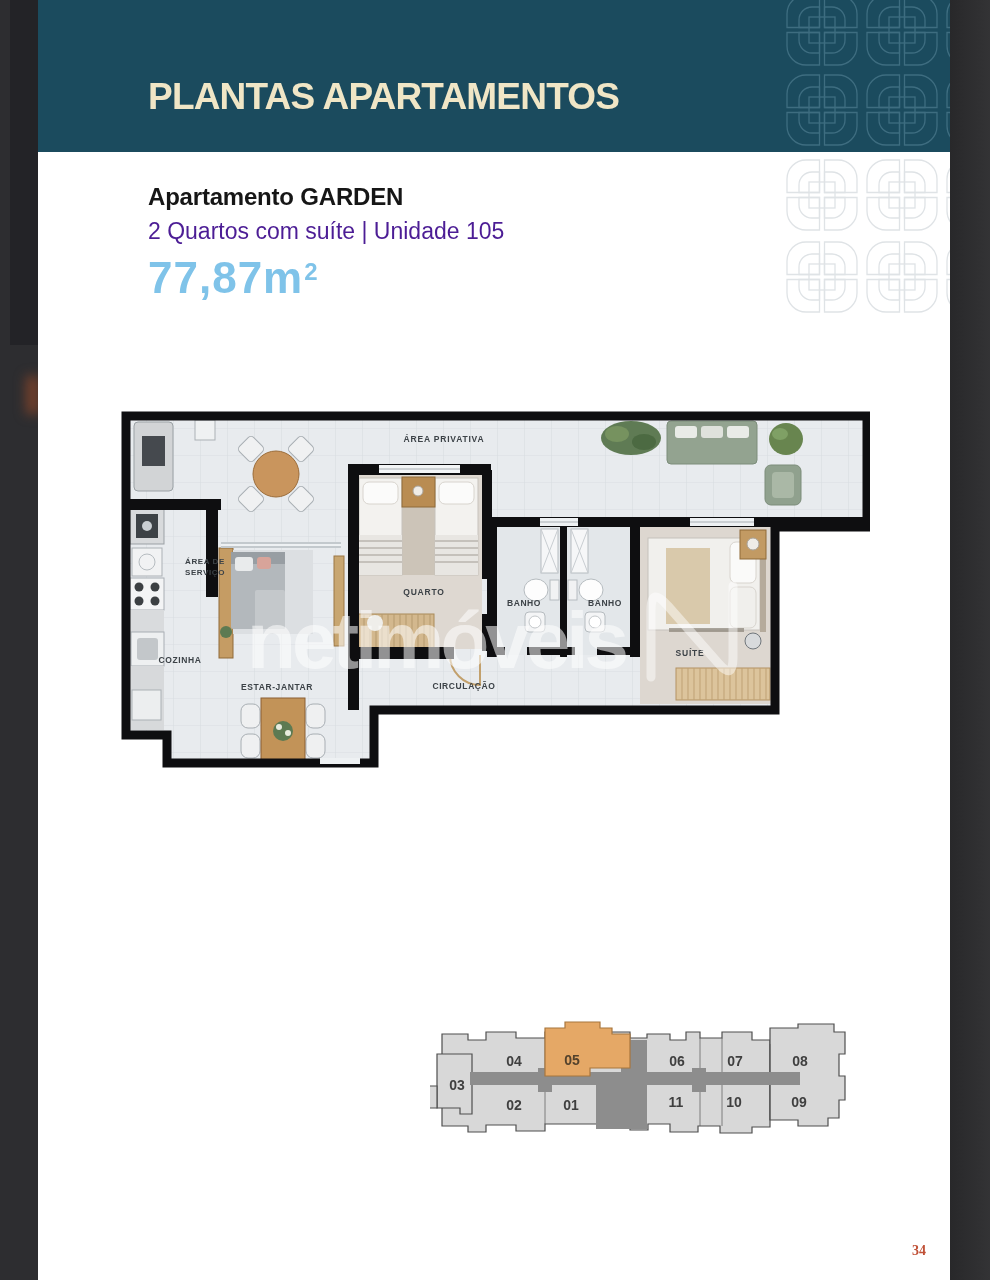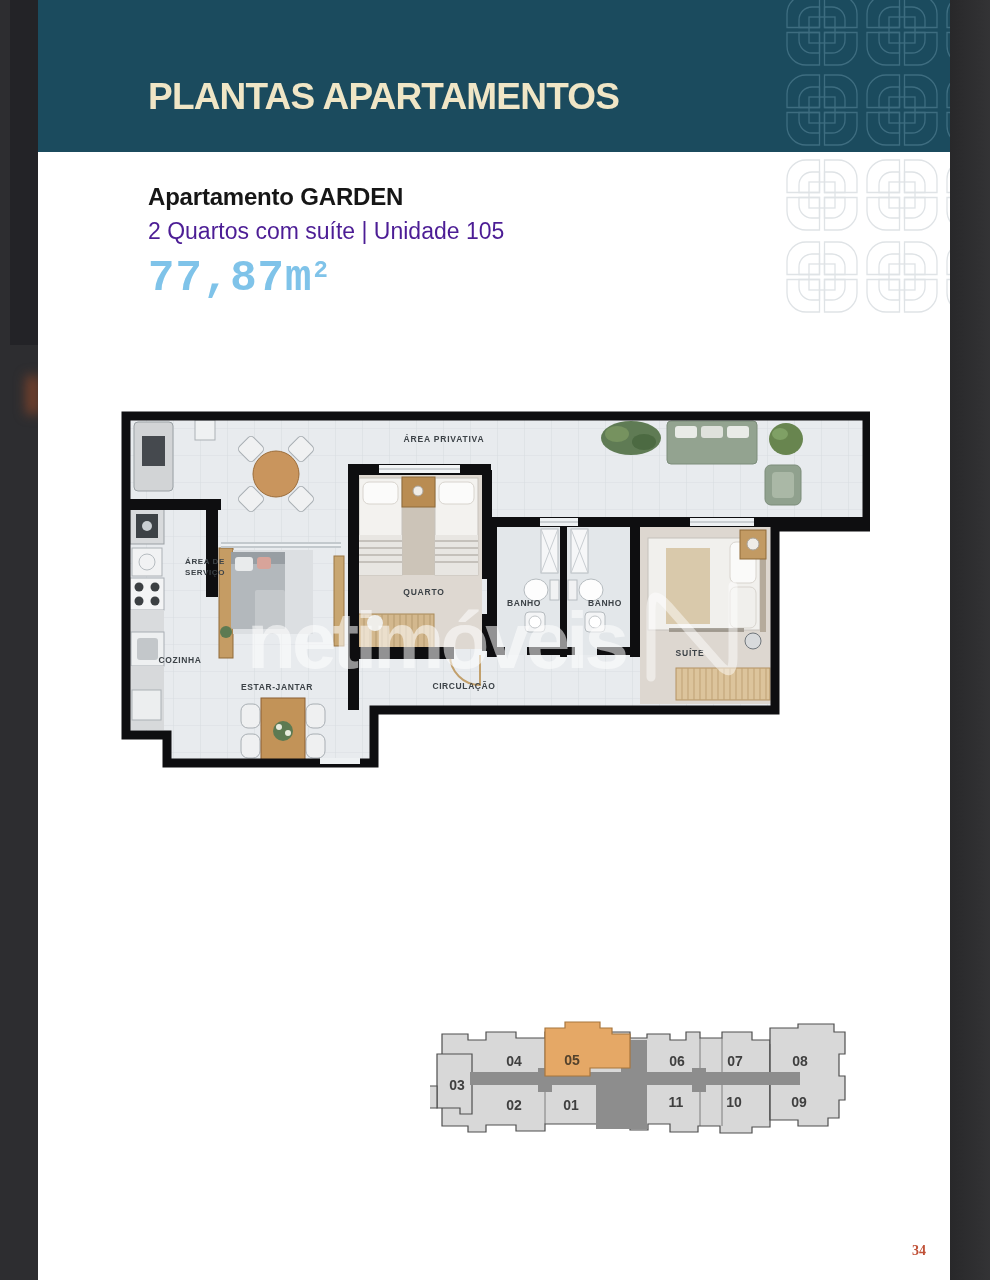--- a/index.html
+++ b/index.html
@@ -6,21 +6,21 @@
 body{width:990px;height:1280px;position:relative;overflow:hidden;background:#ffffff;font-family:"Liberation Sans",sans-serif;}
 #leftstrip{position:absolute;left:0;top:0;width:38px;height:1280px;background:#2d2d30;overflow:hidden;}
 #leftdark{position:absolute;left:10px;top:0;width:28px;height:345px;background:#232327;}
 #leftblob{position:absolute;left:26px;top:376px;width:14px;height:38px;background:#74402b;filter:blur(6px);}
 #rightstrip{position:absolute;left:950px;top:0;width:40px;height:1280px;background:linear-gradient(90deg,#28282a,#333335);}
 #page{position:absolute;left:38px;top:0;width:912px;height:1280px;background:#ffffff;overflow:hidden;}
 #header{position:absolute;left:0;top:0;width:912px;height:152px;background:#1b4b5e;}
 #title{position:absolute;left:110px;top:78px;color:#f0e6c6;font-weight:bold;font-size:37px;letter-spacing:-0.8px;line-height:1;}
 #apt{position:absolute;left:110px;top:185px;color:#161616;font-weight:bold;font-size:24px;letter-spacing:-0.2px;line-height:1;}
 #sub{position:absolute;left:110px;top:220px;color:#4c1d95;font-size:23px;line-height:1;}
-#area{position:absolute;left:110px;top:256px;color:#7fc3e9;font-weight:bold;font-size:44px;line-height:1;letter-spacing:1px;font-family:Liberation Mono, monospace;}
+#area{position:absolute;left:110px;top:256px;color:#7fc3e9;font-weight:bold;font-size:44px;line-height:1;letter-spacing:1px;}
 #area sup{font-size:24px;vertical-align:13px;margin-left:1px;}
 #pagenum{position:absolute;left:874px;top:1243px;color:#c05137;font-weight:bold;font-size:14px;font-family:Liberation Serif, serif;}
 .abs{position:absolute;}
 </style>
 </head>
 <body>
 <div id="page">
   <div id="header"></div>
   <svg class="abs" style="left:744px;top:-10px" width="208" height="164" viewBox="0 0 208 164">
     <defs>

